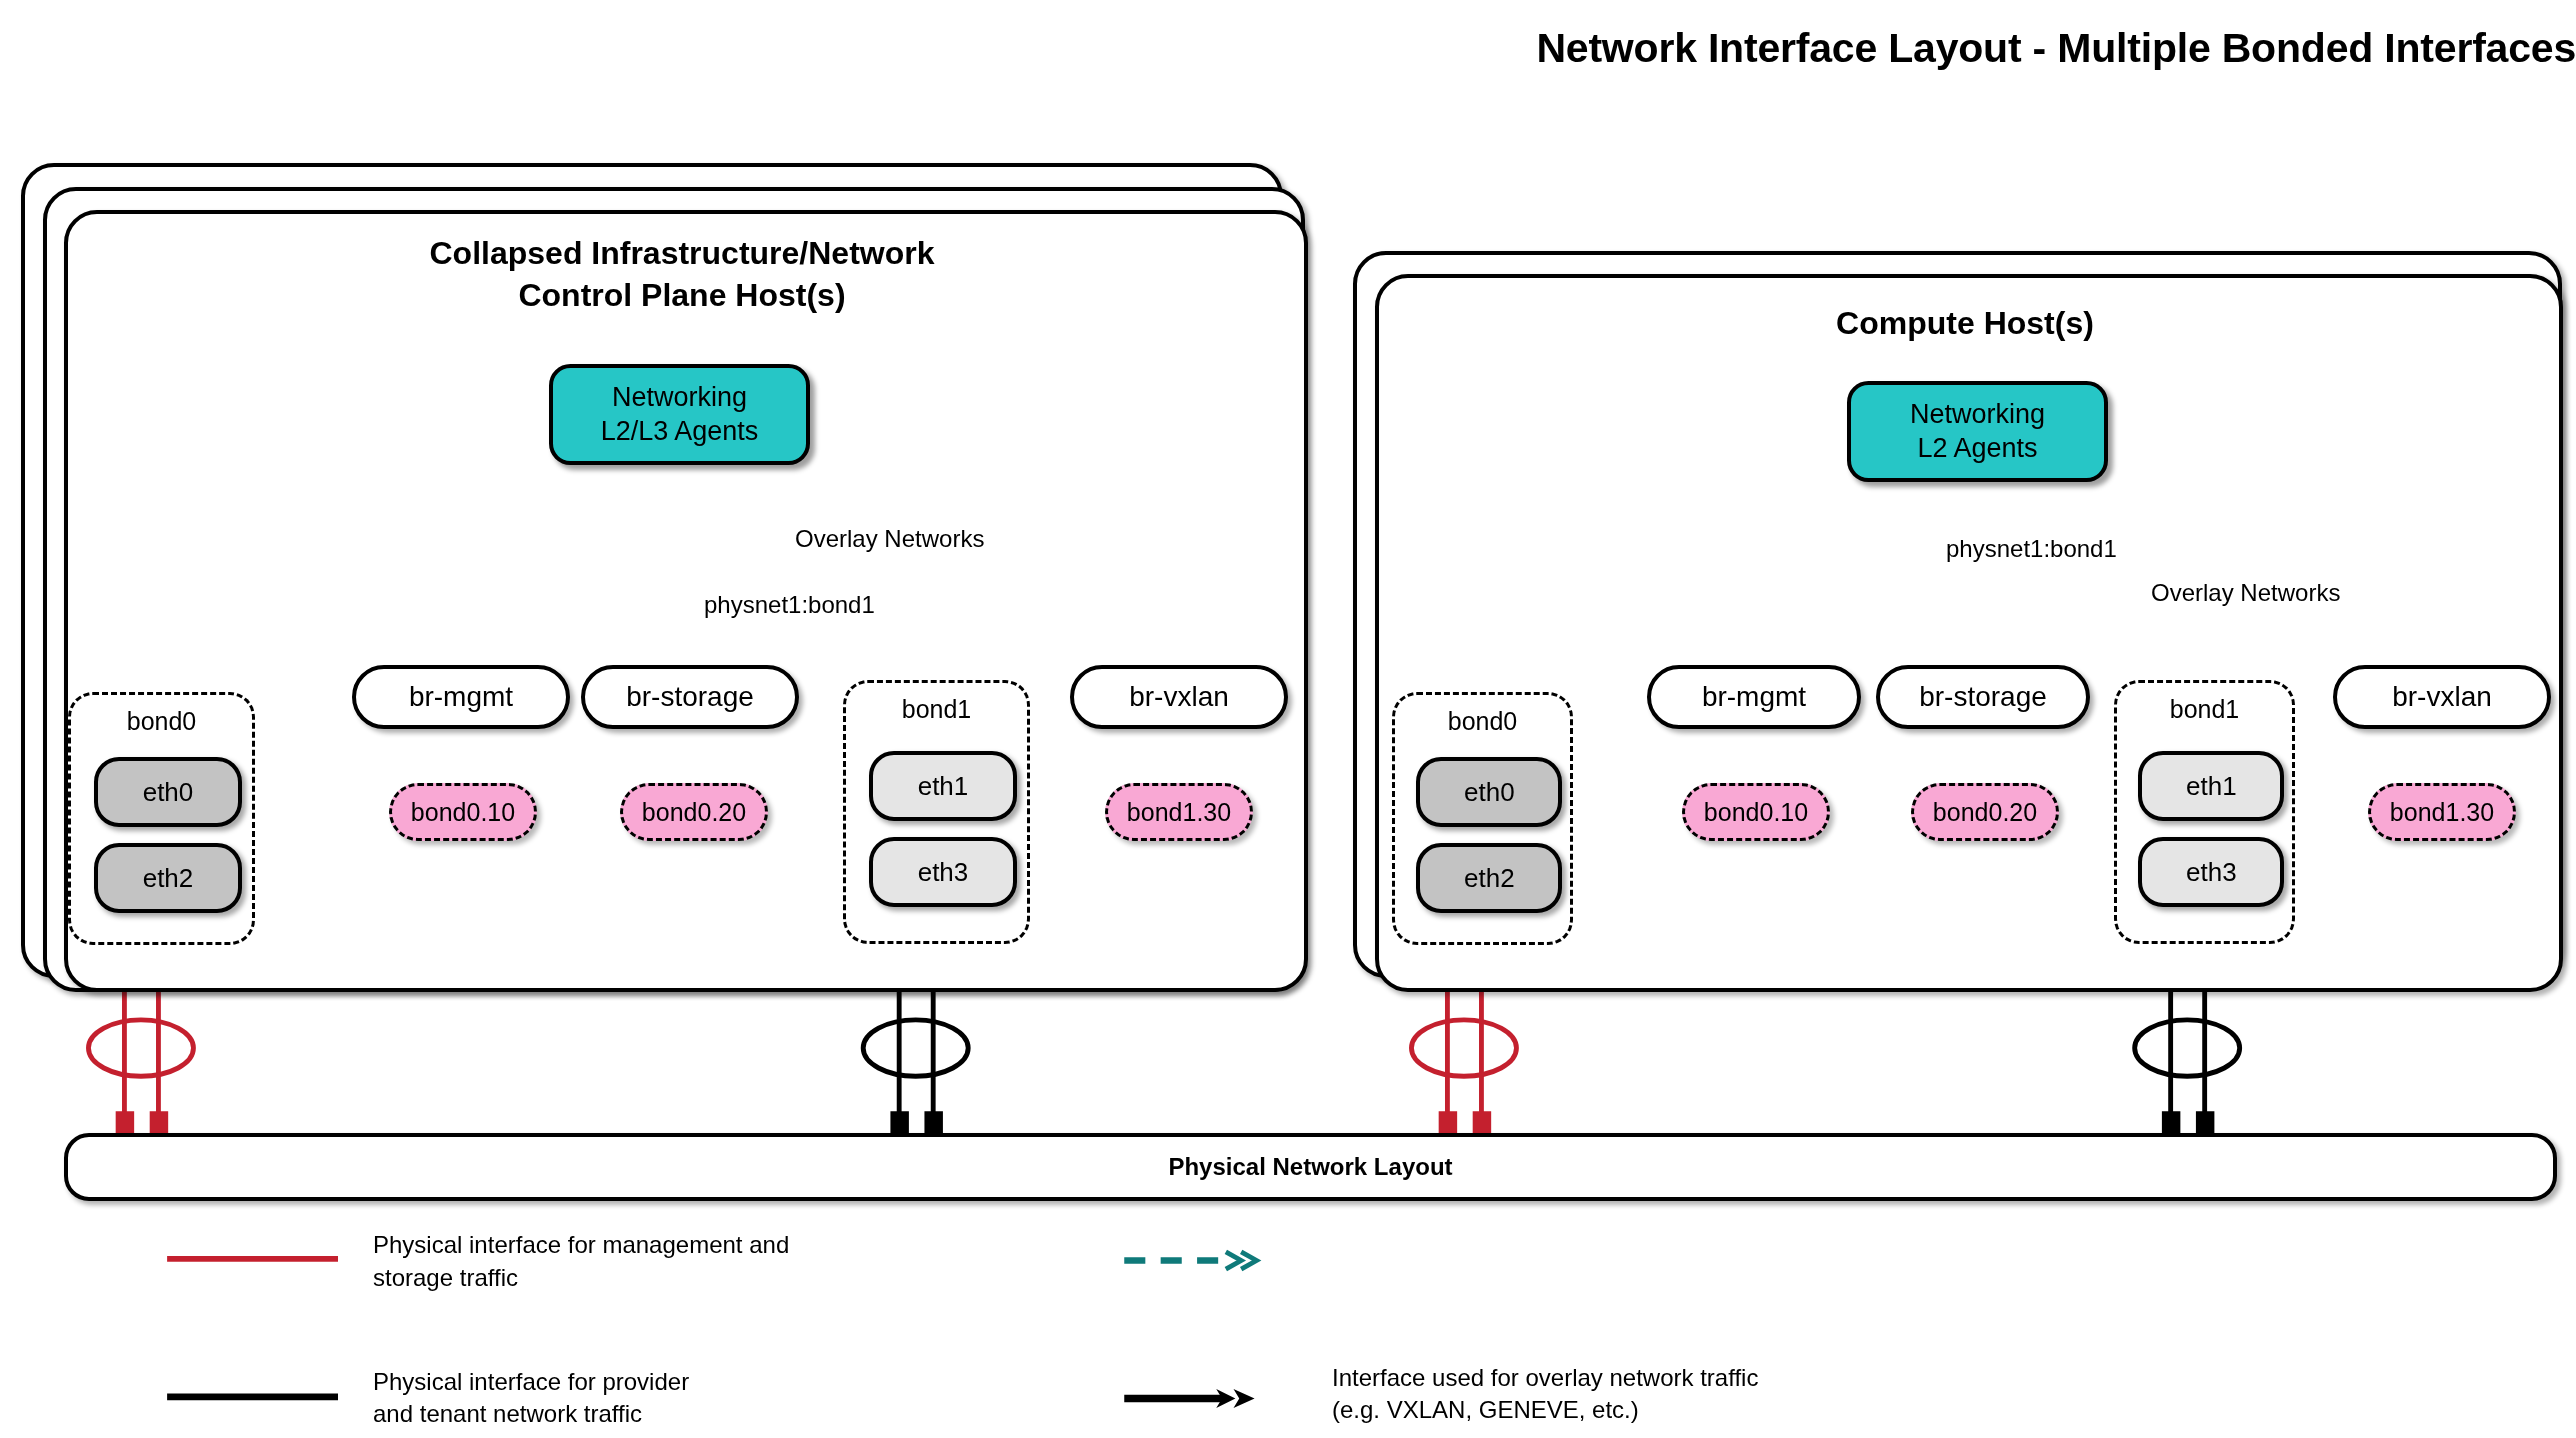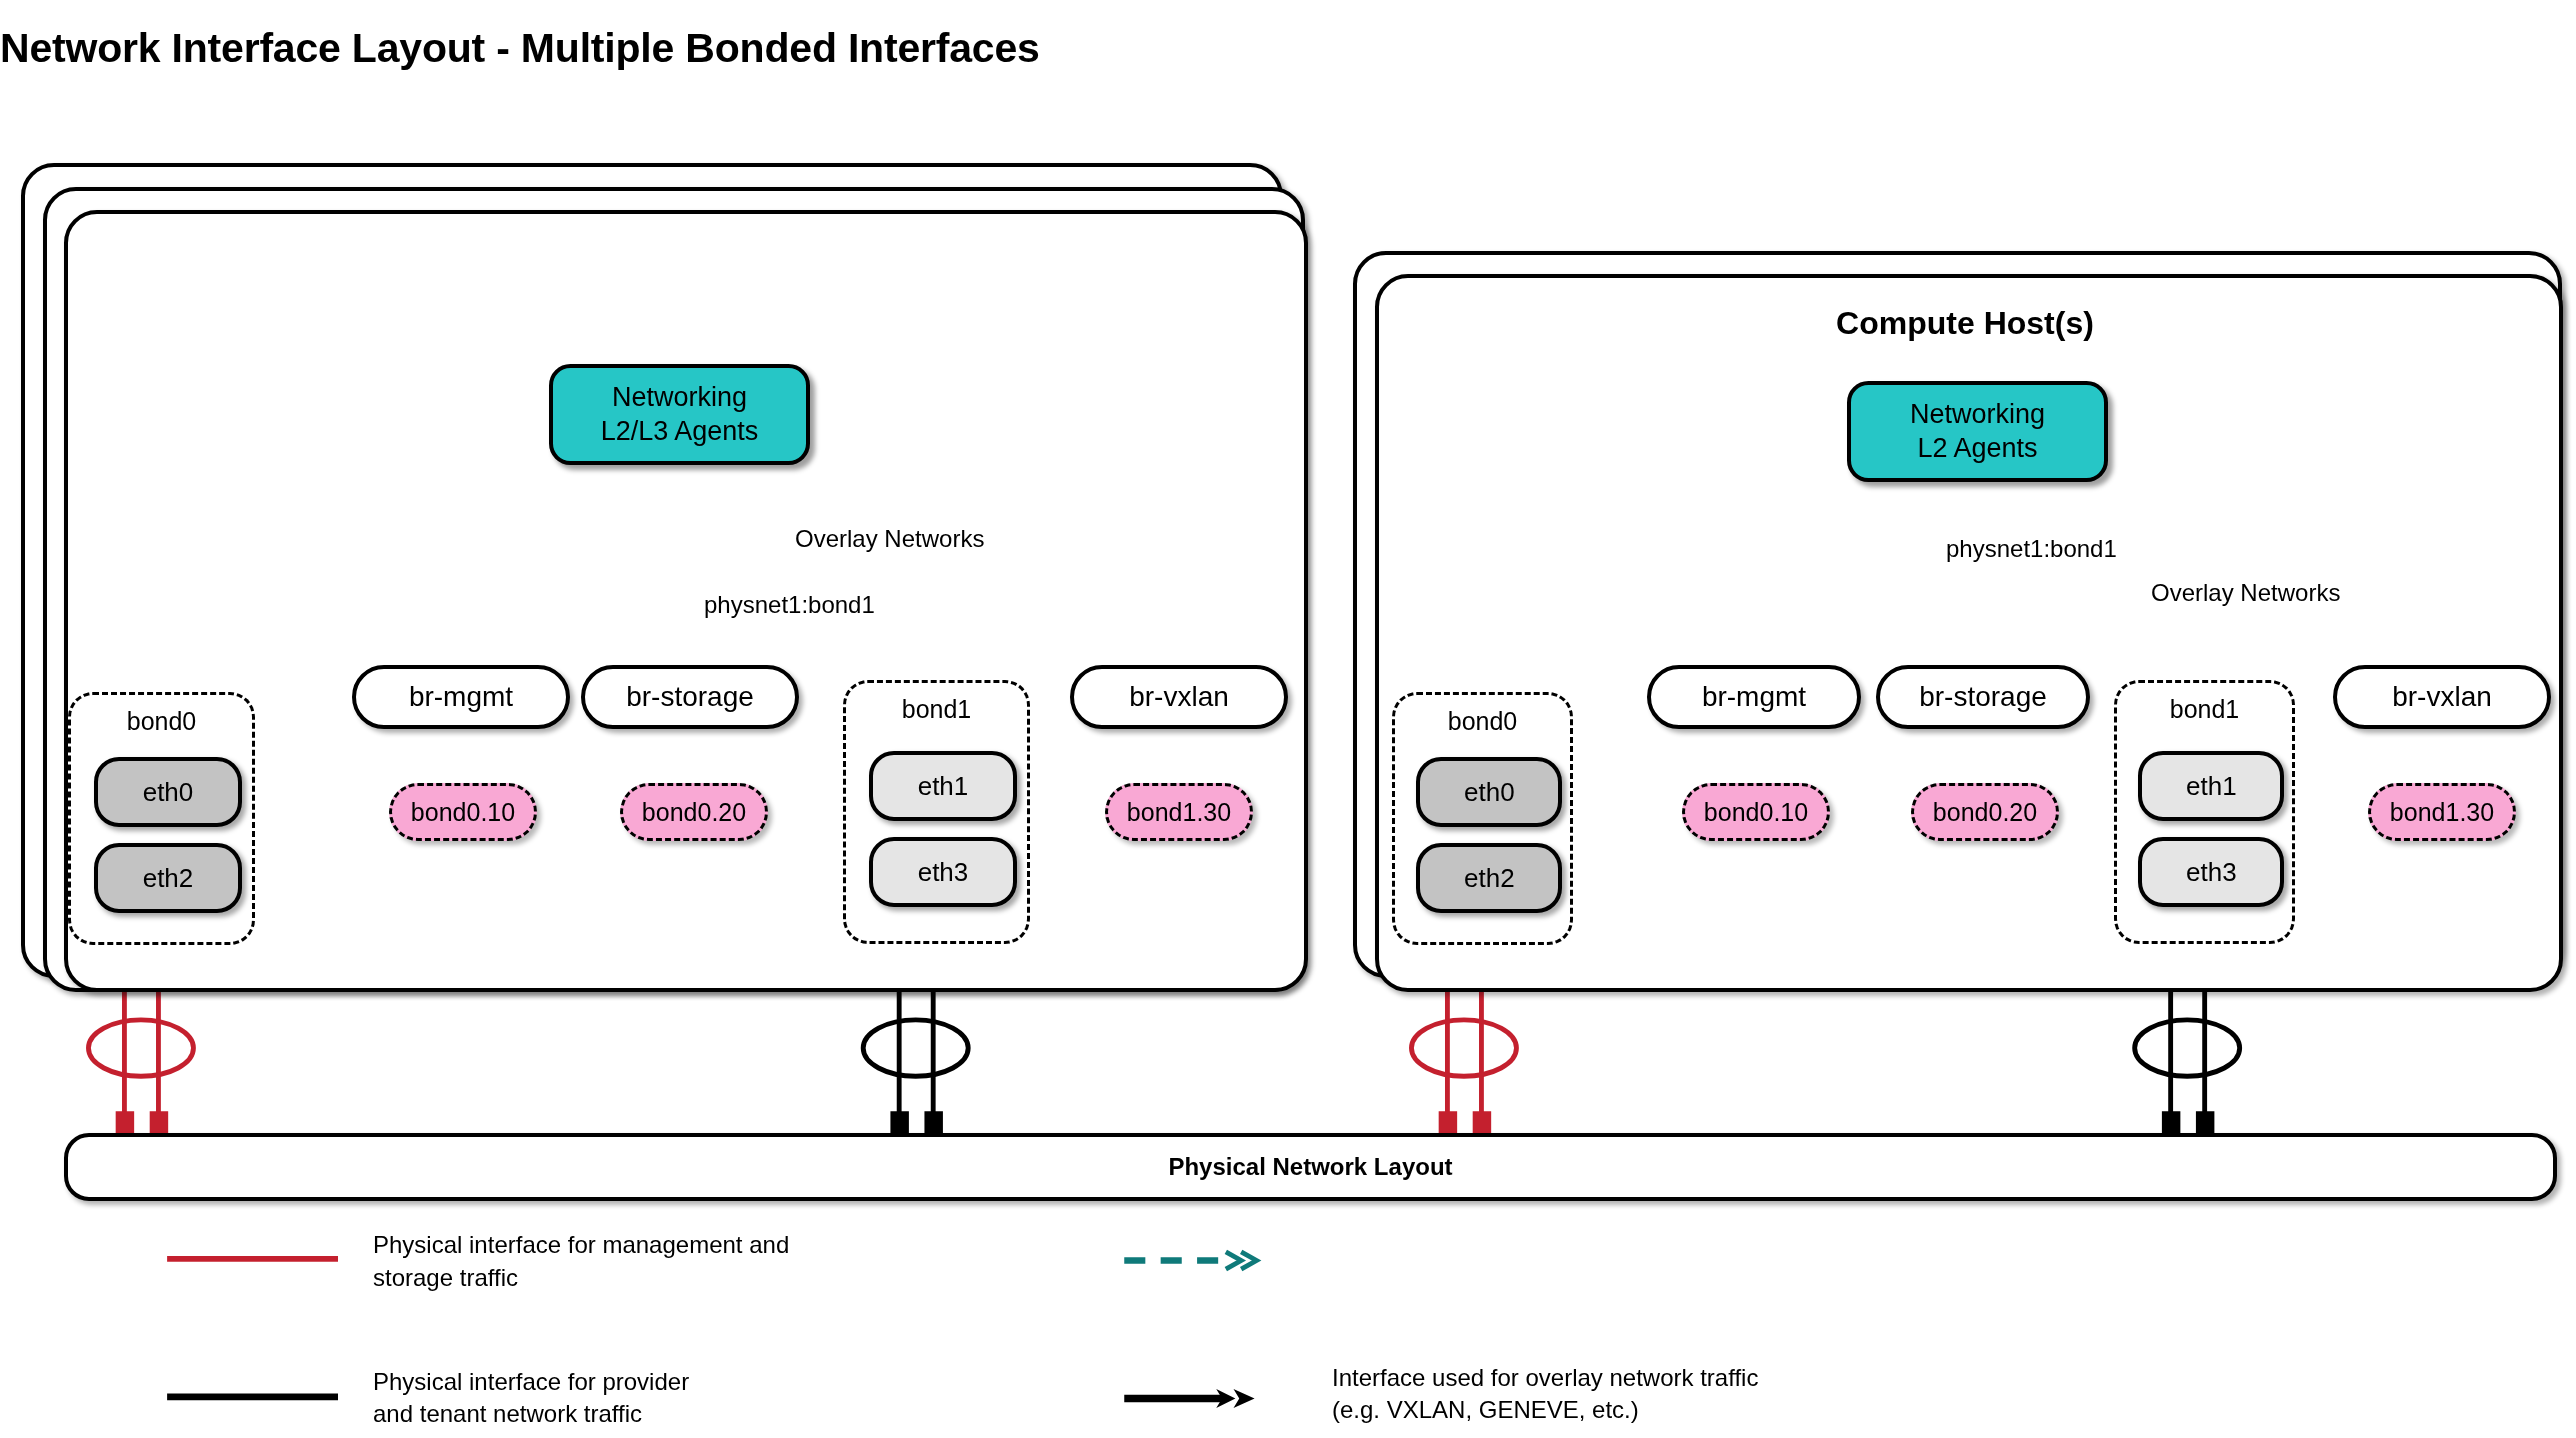--- a/index.html
+++ b/index.html
@@ -7,21 +7,21 @@
     width:2576px;height:1439px;background:#ffffff;
     font-family:"Liberation Sans", sans-serif;
     position:relative;overflow:hidden;color:#000;
   }
   #diagram-root{position:absolute;inset:0;}
   svg.layer{position:absolute;left:0;top:0;width:2576px;height:1439px;overflow:visible;}
   .nodes{position:absolute;left:0;top:0;width:2576px;height:1439px;}
 
   
   .title{
-    position:absolute;left:0;top:25px;width:2576px;text-align:left;
+    position:absolute;left:0;top:25px;width:2576px;text-align:right;
     font-size:41px;font-weight:bold;letter-spacing:-0.2px;
   }
 
   
   .host-stack{position:absolute;}
   .host-panel{
     position:absolute;background:#fff;border:4.9px solid #000;border-radius:33px;
     box-shadow:3.9px 3.9px 4.9px rgba(0,0,0,0.30);
   }
   .host-title{
@@ -157,20 +157,21 @@
     <line x1="2268" y1="855" x2="2268" y2="886" stroke="#000" stroke-width="5"></line>
   </svg>
 
   <div class="nodes">
 
     <div class="host-stack">
       <div class="host-panel" style="left:21.4px;top:163px;width:1254px;height:807px;"></div>
       <div class="host-panel" style="left:43px;top:187px;width:1254px;height:797px;"></div>
       <div class="host-panel" style="left:64px;top:210px;width:1236px;height:774px;"></div>
     </div>
+    <div class="host-title" style="left:64px;top:233px;width:1236px;">Collapsed Infrastructure/Network<br>Control Plane Host(s)</div>
 
     <div class="node agent-box" style="left:549px;top:364px;width:261px;height:101px;">Networking<br>L2/L3 Agents</div>
 
     <div class="edge-label" style="left:704px;top:591px;">physnet1:bond1</div>
     <div class="edge-label" style="left:795px;top:525px;">Overlay Networks</div>
 
     <div class="node bond-group" style="left:68px;top:692px;width:187px;height:253px;">
       <div class="bond-label">bond0</div>
       <div class="nic nic-dark" style="left:23px;top:62px;width:140px;height:62px;">eth0</div>
       <div class="nic nic-dark" style="left:23px;top:148px;width:140px;height:62px;">eth2</div>

